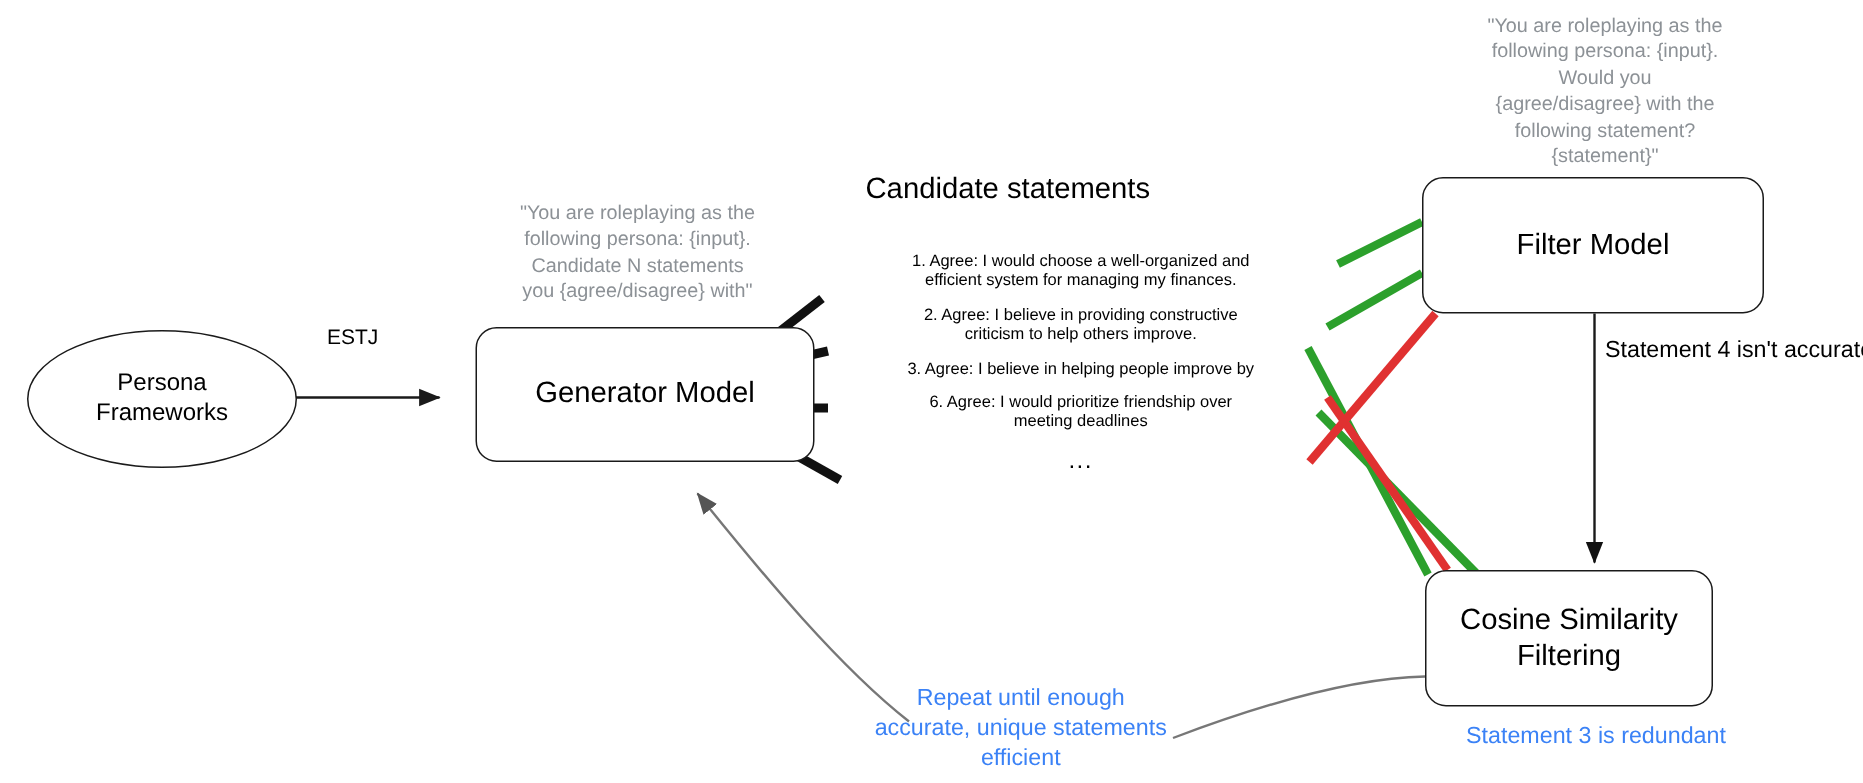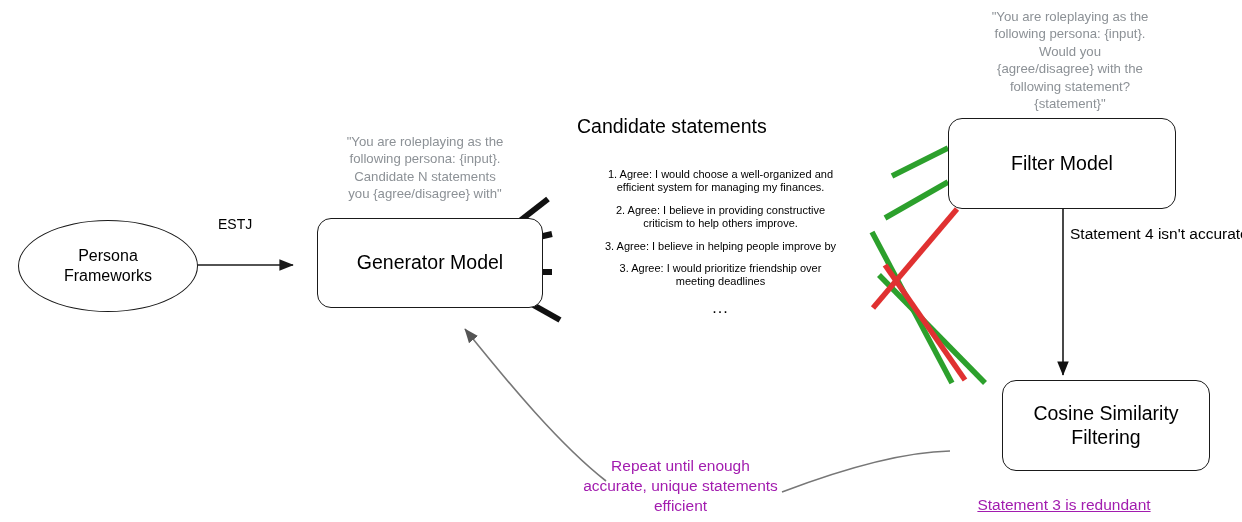--- a/index.html
+++ b/index.html
@@ -66,21 +66,21 @@
     font-size: 14px;
     color: #000;
     white-space: nowrap;
   }
   .edge-label.big {
     font-size: 15.5px;
   }
   .caption {
     position: absolute;
     font-size: 15.5px;
-    color: #a21caf;
+    color: #3b82f6;
     text-align: center;
     line-height: 1.28;
   }
   #statements-title {
     position: absolute;
     left: 577px;
     top: 115px;
     font-size: 19.5px;
     color: #000;
     white-space: nowrap;
@@ -176,46 +176,46 @@
       <span>efficient system for managing my finances.</span>
     </div>
     <div class="statement">
       <span>2. Agree: I believe in providing constructive</span><br>
       <span>criticism to help others improve.</span>
     </div>
     <div class="statement">
       <span>3. Agree: I believe in helping people improve by</span><br>
     </div>
     <div class="statement">
-      <span>3. Agree: I would prioritize friendship over</span><br>
+      <span>6. Agree: I would prioritize friendship over</span><br>
       <span>meeting deadlines</span>
     </div>
     <div class="ellipsis-row">...</div>
   </div>
 
   <div class="prompt-note" style="left:975px; top:8px; width:190px;">
     <span>"You are roleplaying as the</span><br>
     <span>following persona: {input}.</span><br>
     <span>Would you</span><br>
     <span>{agree/disagree} with the</span><br>
     <span>following statement?</span><br>
     <span>{statement}"</span>
   </div>
 
   <div class="node rbox" style="left:948px; top:118px; width:228px; height:91px;">
     <span class="node-label">Filter Model</span>
   </div>
 
   <div class="edge-label big" style="left:1070px; top:225px;">Statement 4 isn't accurate</div>
 
-  <div class="node rbox" style="left:1002px; top:380px; width:208px; height:91px;justify-content:flex-end;">
+  <div class="node rbox" style="left:950px; top:380px; width:192px; height:91px;justify-content:flex-end;">
     <span class="node-label">Cosine Similarity Filtering</span>
   </div>
 
-  <div class="caption" style="left:950px; top:495px; width:228px;text-decoration:underline;">Statement 3 is redundant</div>
+  <div class="caption" style="left:950px; top:481px; width:228px;">Statement 3 is redundant</div>
 
   <div class="caption" style="left:578px; top:456px; width:205px;">
     <span>Repeat until enough</span><br>
     <span>accurate, unique statements</span><br>
     <span>efficient</span>
   </div>
 
 </div>
 
 </body></html>

